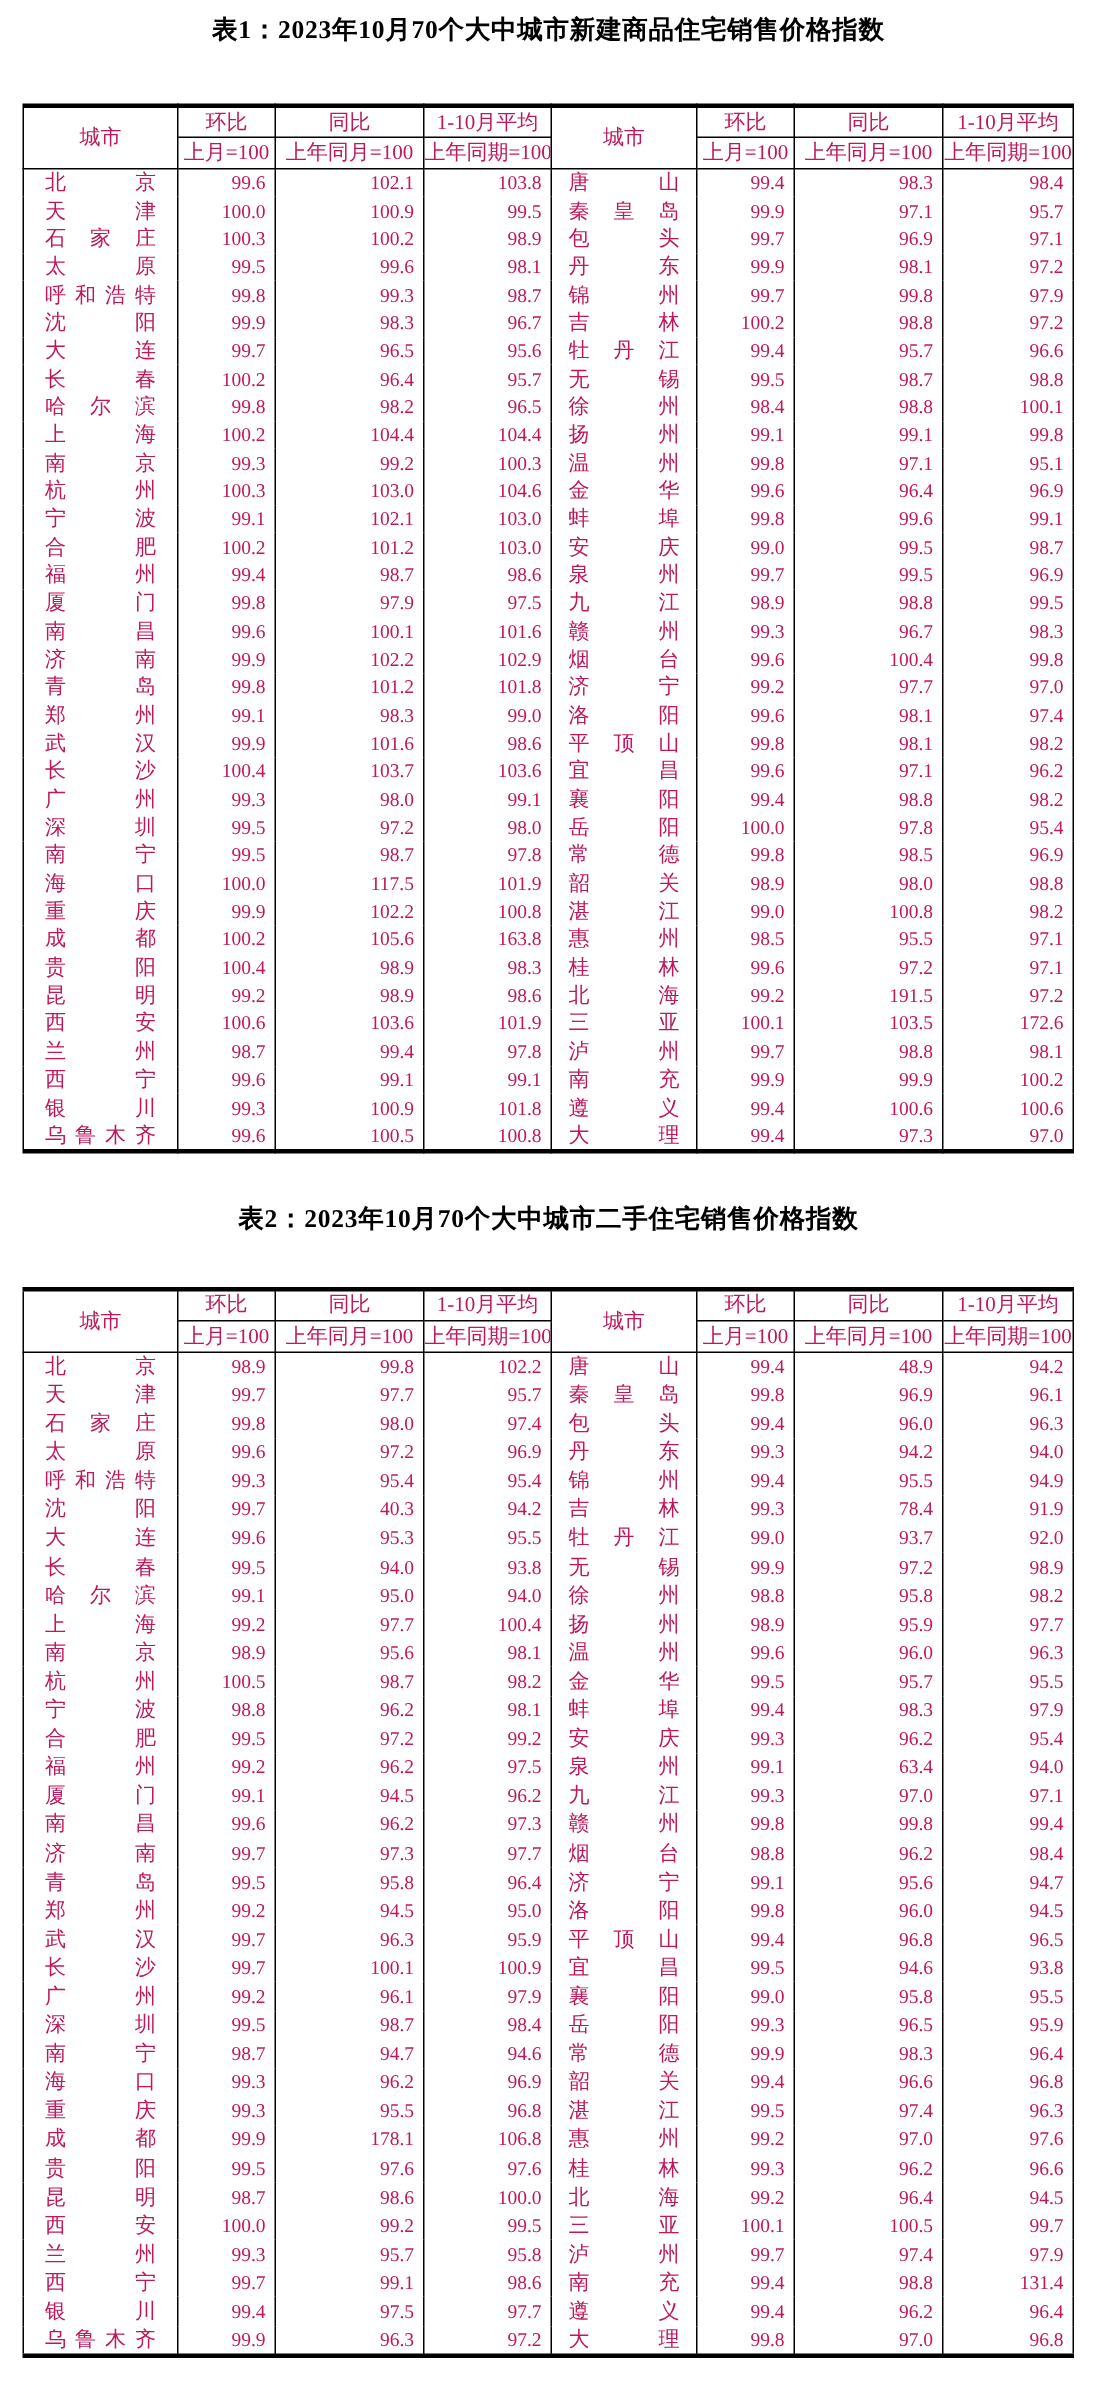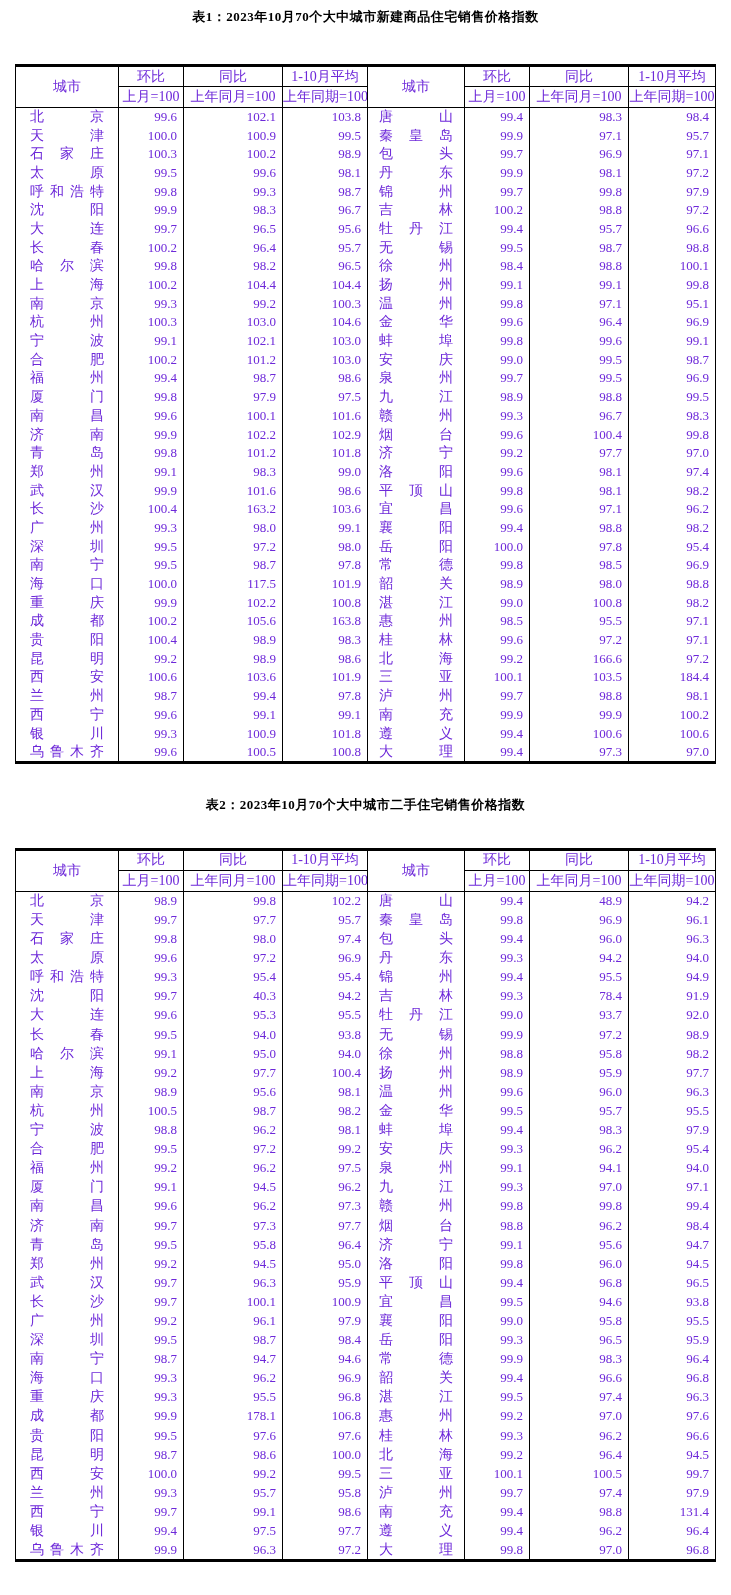--- a/index.html
+++ b/index.html
@@ -6,33 +6,33 @@
   html, body {
     margin: 0; padding: 0;
     background: #ffffff;
     font-family: "Liberation Serif", "DejaVu Serif", serif;
   }
   body { width: 731px; }
   .page { padding: 8px 15px 20px 15px; }
 
   .tbl-title {
     text-align: center;
-    font-size: 13px;
+    font-size: 17px;
     font-weight: bold;
     color: #000000;
     letter-spacing: 0.5px;
     margin: 0 0 38px 0;
   }
   .tbl-title.second { margin: 32px 0 34px 0; font-family: Liberation Serif, serif; }
 
   table.idx {
     border-collapse: collapse;
     table-layout: fixed;
     width: 700px;
-    color: #6d28d9;
+    color: #be185d;
     border-left: 1px solid #000;
     border-right: 1px solid #000;
     border-top: 3px solid #000;
     border-bottom: 3px solid #000;
   }
   .idx th, .idx td {
     border-left: 1px solid #000;
     border-right: 1px solid #000;
     padding: 0;
     overflow: hidden;
@@ -306,21 +306,21 @@
             <td class="num">101.6</td>
             <td class="num">98.6</td>
             <td class="city"><span class="cj">平顶山</span></td>
             <td class="num">99.8</td>
             <td class="num">98.1</td>
             <td class="num">98.2</td>
           </tr>
           <tr>
             <td class="city"><span class="cj">长沙</span></td>
             <td class="num">100.4</td>
-            <td class="num">163.2</td>
+            <td class="num">103.7</td>
             <td class="num">103.6</td>
             <td class="city"><span class="cj">宜昌</span></td>
             <td class="num">99.6</td>
             <td class="num">97.1</td>
             <td class="num">96.2</td>
           </tr>
           <tr>
             <td class="city"><span class="cj">广州</span></td>
             <td class="num">99.3</td>
             <td class="num">98.0</td>
@@ -390,32 +390,32 @@
             <td class="num">97.2</td>
             <td class="num">97.1</td>
           </tr>
           <tr>
             <td class="city"><span class="cj">昆明</span></td>
             <td class="num">99.2</td>
             <td class="num">98.9</td>
             <td class="num">98.6</td>
             <td class="city"><span class="cj">北海</span></td>
             <td class="num">99.2</td>
-            <td class="num">166.6</td>
+            <td class="num">191.5</td>
             <td class="num">97.2</td>
           </tr>
           <tr>
             <td class="city"><span class="cj">西安</span></td>
             <td class="num">100.6</td>
             <td class="num">103.6</td>
             <td class="num">101.9</td>
             <td class="city"><span class="cj">三亚</span></td>
             <td class="num">100.1</td>
             <td class="num">103.5</td>
-            <td class="num">184.4</td>
+            <td class="num">172.6</td>
           </tr>
           <tr>
             <td class="city"><span class="cj">兰州</span></td>
             <td class="num">98.7</td>
             <td class="num">99.4</td>
             <td class="num">97.8</td>
             <td class="city"><span class="cj">泸州</span></td>
             <td class="num">99.7</td>
             <td class="num">98.8</td>
             <td class="num">98.1</td>
@@ -628,21 +628,21 @@
             <td class="num">96.2</td>
             <td class="num">95.4</td>
           </tr>
           <tr>
             <td class="city"><span class="cj">福州</span></td>
             <td class="num">99.2</td>
             <td class="num">96.2</td>
             <td class="num">97.5</td>
             <td class="city"><span class="cj">泉州</span></td>
             <td class="num">99.1</td>
-            <td class="num">94.1</td>
+            <td class="num">63.4</td>
             <td class="num">94.0</td>
           </tr>
           <tr>
             <td class="city"><span class="cj">厦门</span></td>
             <td class="num">99.1</td>
             <td class="num">94.5</td>
             <td class="num">96.2</td>
             <td class="city"><span class="cj">九江</span></td>
             <td class="num">99.3</td>
             <td class="num">97.0</td>

